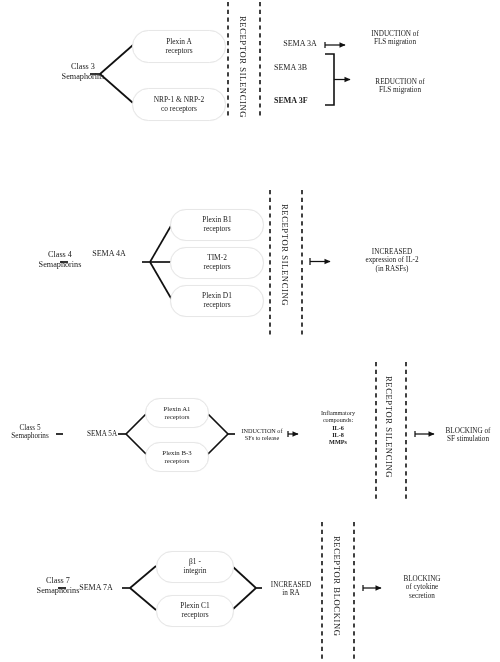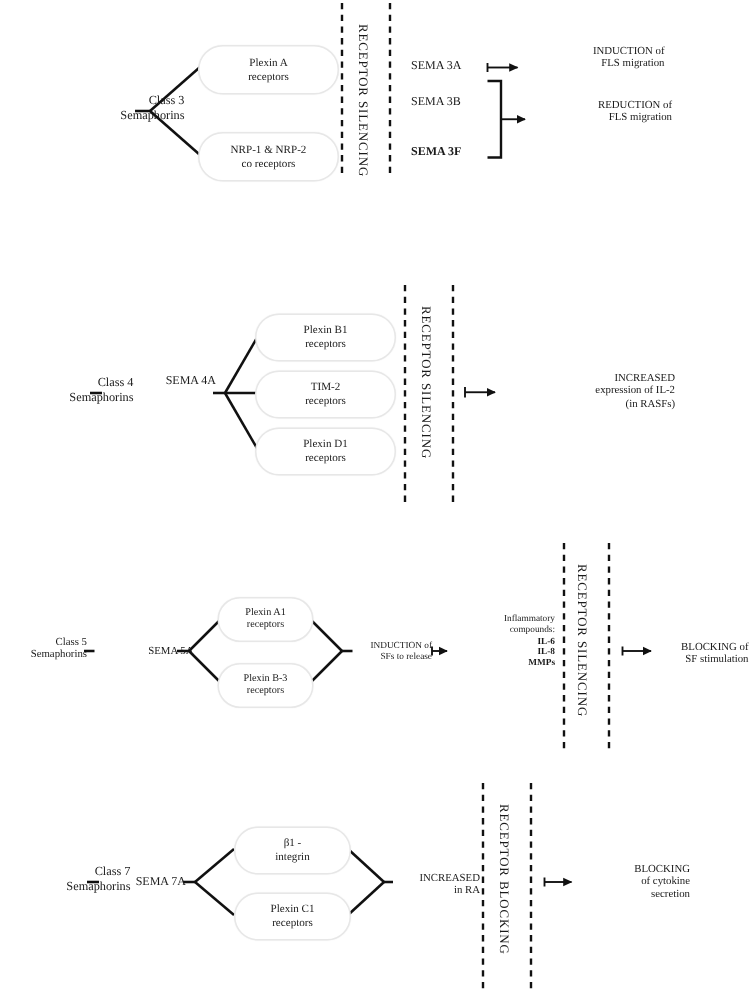--- a/index.html
+++ b/index.html
@@ -2,21 +2,21 @@
 <html><head>
 <meta charset="utf-8">
 <style>
   html,body{margin:0;padding:0;background:#ffffff;}
   body{
     width:500px;height:662px;position:relative;overflow:hidden;
     font-family:"Liberation Serif", serif;
     color:#1a1a1a;
   }
   .section{position:absolute;left:0;width:500px;}
-  .lbl{position:absolute;text-align:right;line-height:1.18;}
+  .lbl{position:absolute;text-align:center;line-height:1.18;}
   .lbl.small{font-size:7.2px;}
   .lbl.tiny{font-size:6.2px;}
   .lbl.base{font-size:8.2px;margin-left:27px;}
   .lbl.mid{font-size:8.0px;}
   .pill{
     position:absolute;border:0.8px solid #e7e7e7;border-radius:40px;
     background:#fff;display:flex;align-items:center;justify-content:center;
     text-align:center;line-height:1.2;font-size:7.4px;
     box-shadow:0 0 1px rgba(0,0,0,0.07);
   }
@@ -133,31 +133,31 @@
 
   <div class="pill" style="left:132px;top:88px;width:92px;height:31px;">
     <div>
       <div>NRP-1 &amp; NRP-2</div>
       <div>co receptors</div>
     </div>
   </div>
 
   <div class="vert" style="left:238px;top:16px;">RECEPTOR SILENCING</div>
 
-  <div class="lbl mid" style="left:274px;top:39px;width:52px;text-align:left;">SEMA 3A</div>
+  <div class="lbl mid" style="left:274px;top:39px;width:52px;text-align:center;">SEMA 3A</div>
 
   <div class="lbl small" style="left:347px;top:30px;width:96px;">
     <div>INDUCTION of</div>
     <div>FLS migration</div>
   </div>
 
   <div class="lbl mid" style="left:274px;top:63px;width:52px;text-align:left;">SEMA 3B</div>
   <div class="lbl mid" style="left:274px;top:96px;width:52px;text-align:left;font-weight:bold;">SEMA 3F</div>
 
-  <div class="lbl small" style="left:352px;top:66px;width:96px;">
+  <div class="lbl small" style="left:352px;top:78px;width:96px;">
     <div>REDUCTION of</div>
     <div>FLS migration</div>
   </div>
 </div>
 
 <div class="section" style="top:0;height:0;">
 
   <div class="lbl base" style="left:4px;top:250px;width:58px;">
     <div>Class 4</div>
     <div>Semaphorins</div>

